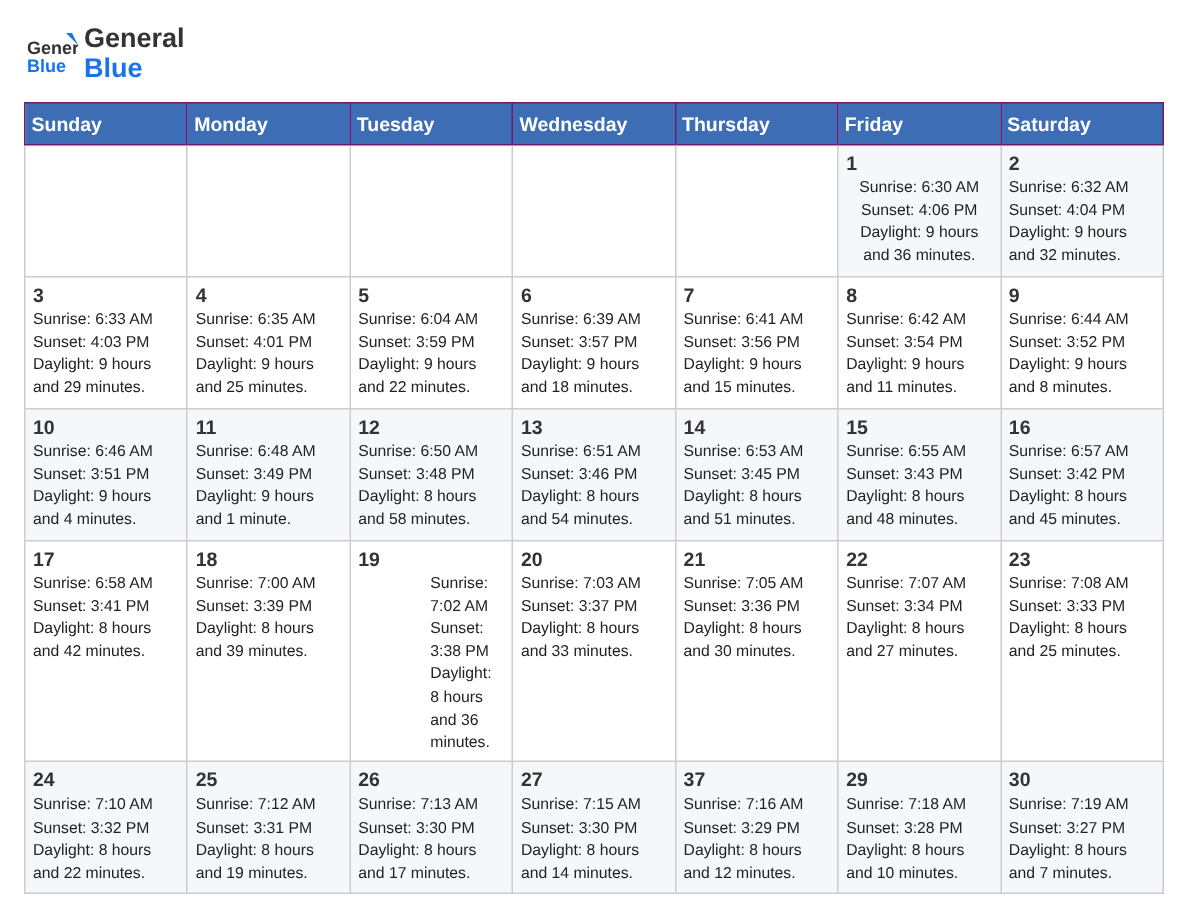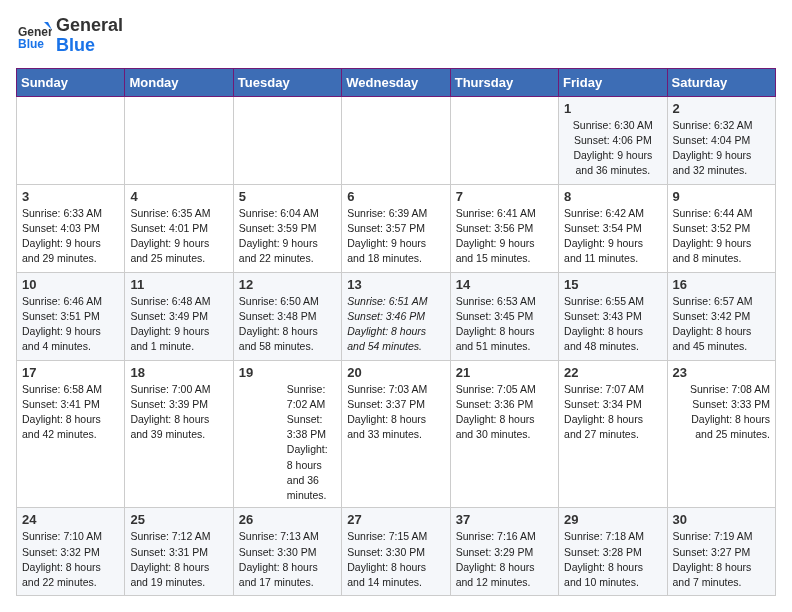--- a/index.html
+++ b/index.html
@@ -209,21 +209,21 @@
         </td>
         <td>
           <span class="day-number">12</span>
           <div class="day-info" style="white-space: pre-line;">Sunrise: 6:50 AM
 Sunset: 3:48 PM
 Daylight: 8 hours
 and 58 minutes.</div>
         </td>
         <td>
           <span class="day-number">13</span>
-          <div class="day-info" style="white-space: pre-line; font-style: italic;">Sunrise: 6:51 AM
+          <div class="day-info" style="white-space: pre-line;">Sunrise: 6:51 AM
 Sunset: 3:46 PM
 Daylight: 8 hours
 and 54 minutes.</div>
         </td>
         <td>
           <span class="day-number">14</span>
           <div class="day-info" style="white-space: pre-line;">Sunrise: 6:53 AM
 Sunset: 3:45 PM
 Daylight: 8 hours
 and 51 minutes.</div>
@@ -281,21 +281,21 @@
         </td>
         <td>
           <span class="day-number">22</span>
           <div class="day-info" style="white-space: pre-line;">Sunrise: 7:07 AM
 Sunset: 3:34 PM
 Daylight: 8 hours
 and 27 minutes.</div>
         </td>
         <td>
           <span class="day-number">23</span>
-          <div class="day-info" style="white-space: pre-line; text-align: right;">Sunrise: 7:08 AM
+          <div class="day-info" style="white-space: pre-line;">Sunrise: 7:08 AM
 Sunset: 3:33 PM
 Daylight: 8 hours
 and 25 minutes.</div>
         </td>
       </tr>
       <tr>
         <td>
           <span class="day-number">24</span>
           <div class="day-info" style="white-space: pre-line;">Sunrise: 7:10 AM
 Sunset: 3:32 PM

